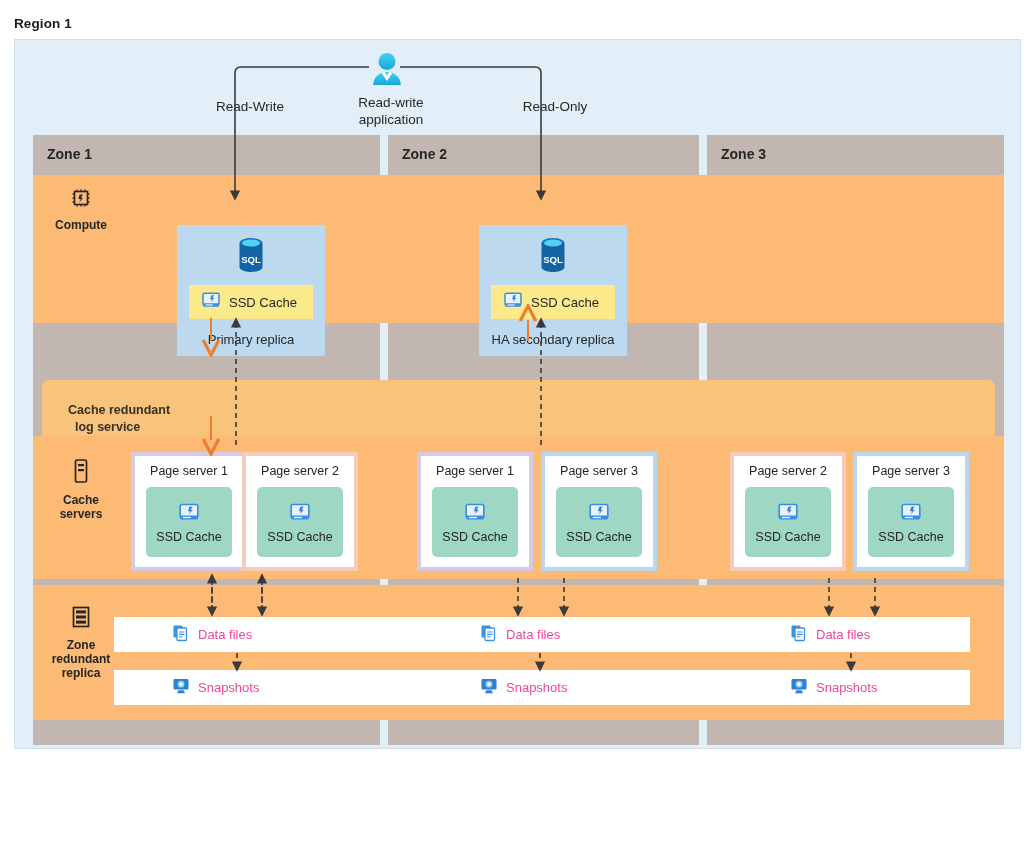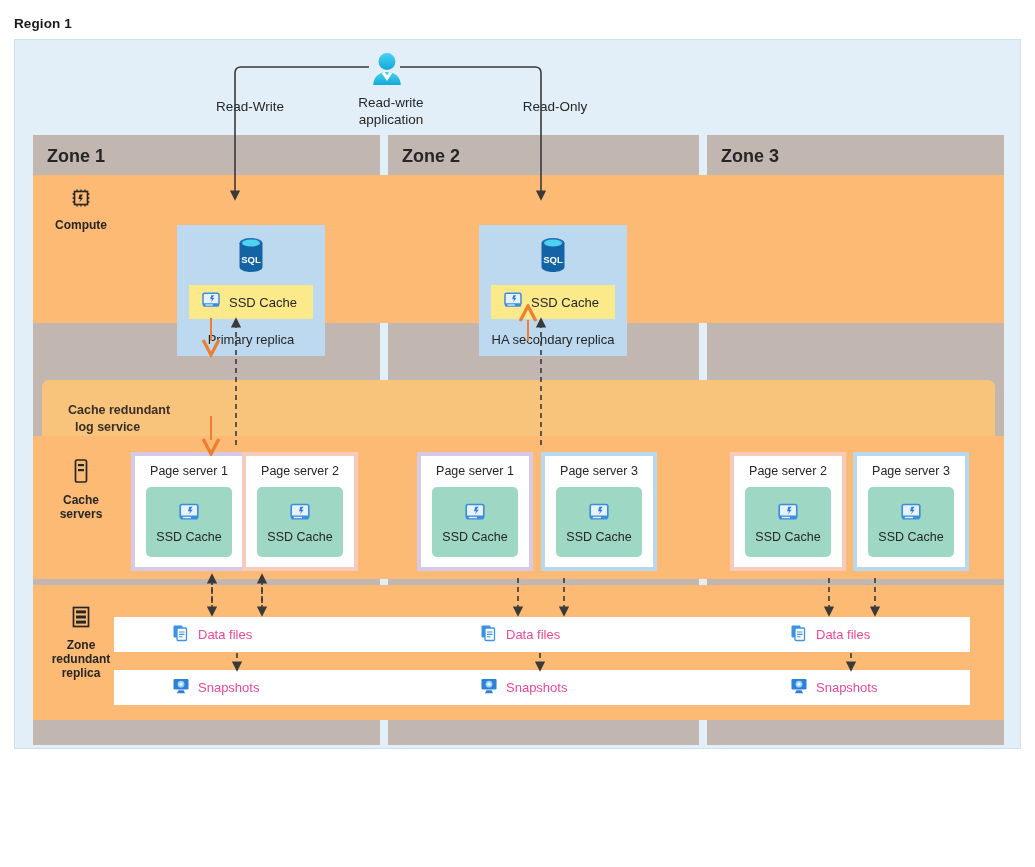--- a/index.html
+++ b/index.html
@@ -45,21 +45,21 @@
     font-size:13.5px;color:#262626;
   }
 
   
   .zone-col{position:absolute;top:95px;height:610px;background:#c1b6b0;}
   .zone-col.z1{left:18px;width:347px;}
   .zone-col.z2{left:373px;width:311px;}
   .zone-col.z3{left:692px;width:297px;}
   .zone-title{
     position:absolute;top:11px;left:14px;
-    font-size:18px;font-weight:bold;color:#262626;
+    font-size:14px;font-weight:bold;color:#262626;
   }
 
   
   .band{position:absolute;background:#fdba74;}
   .band-compute{left:18px;top:135px;width:971px;height:148px;}
   .band-pages{left:18px;top:396px;width:971px;height:143px;}
   .band-storage{left:18px;top:545px;width:971px;height:135px;}
 
   .band-side{
     position:absolute;left:0;top:0;width:96px;height:100%;

